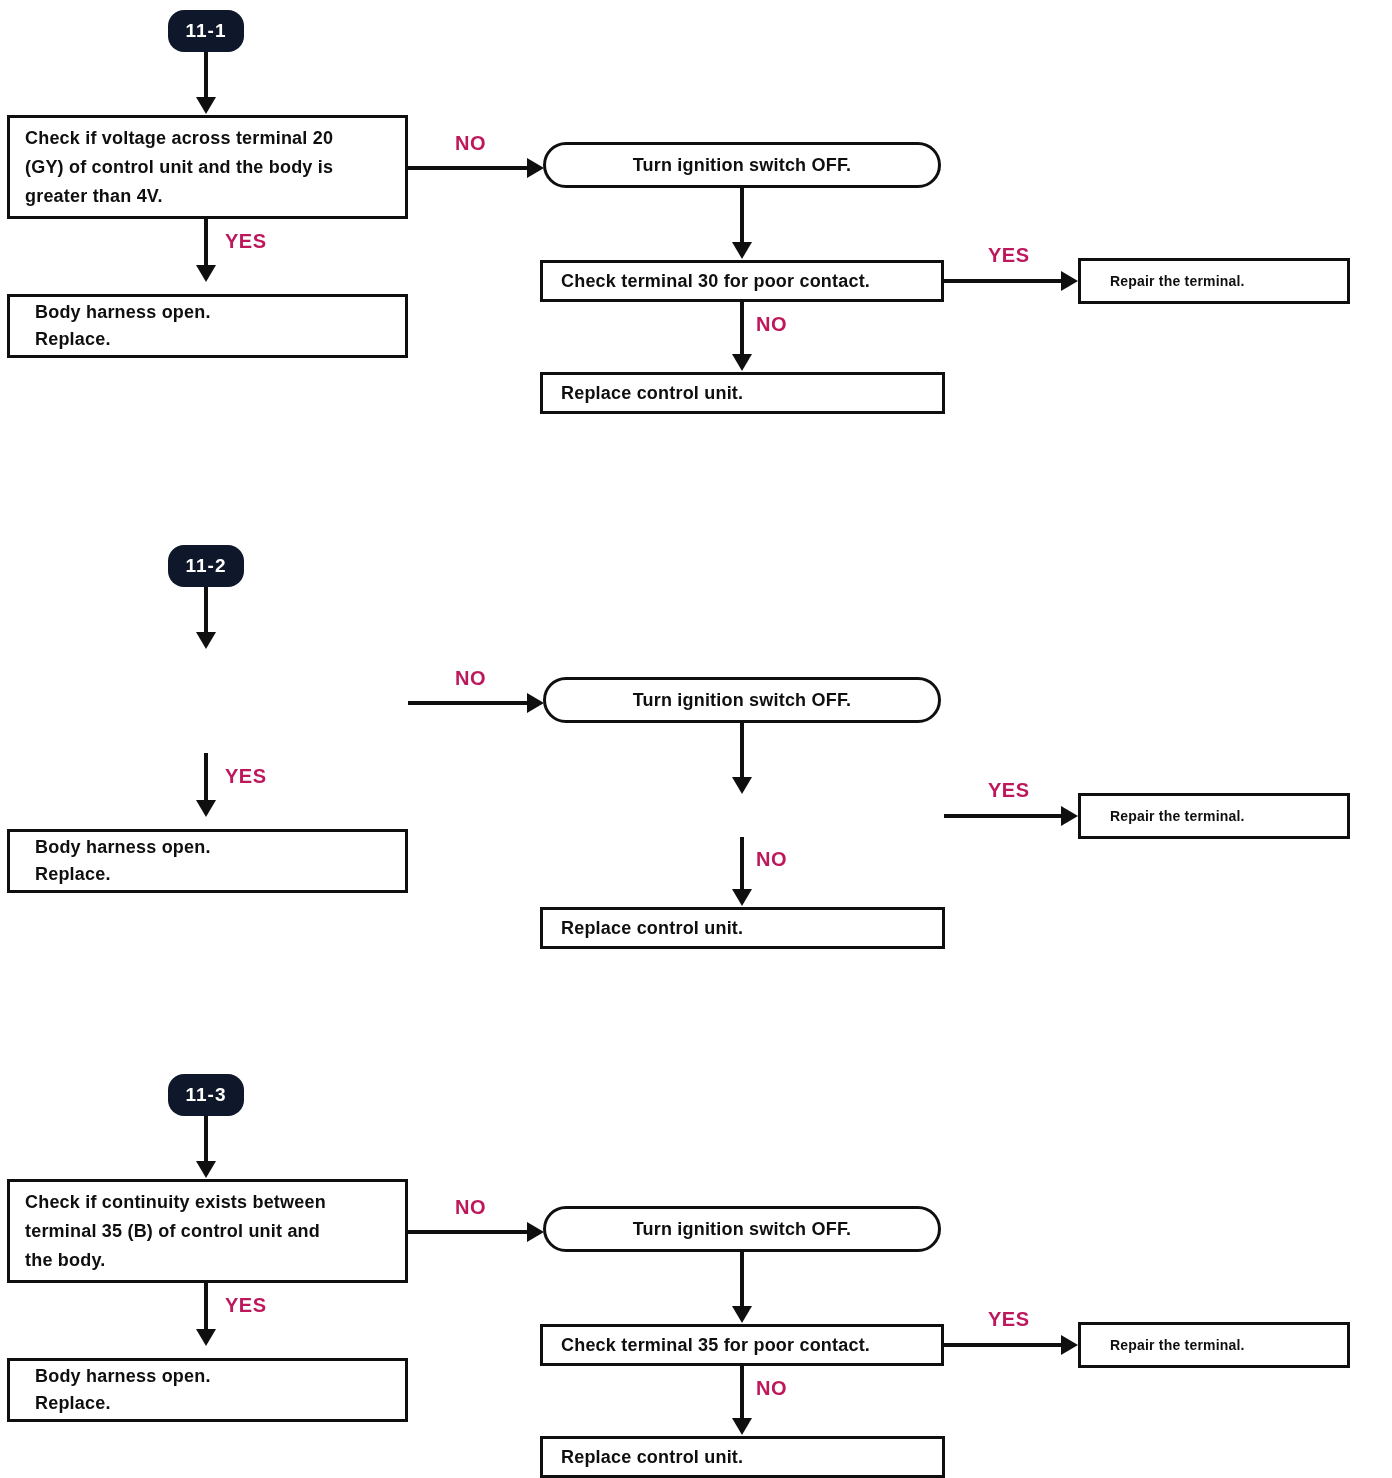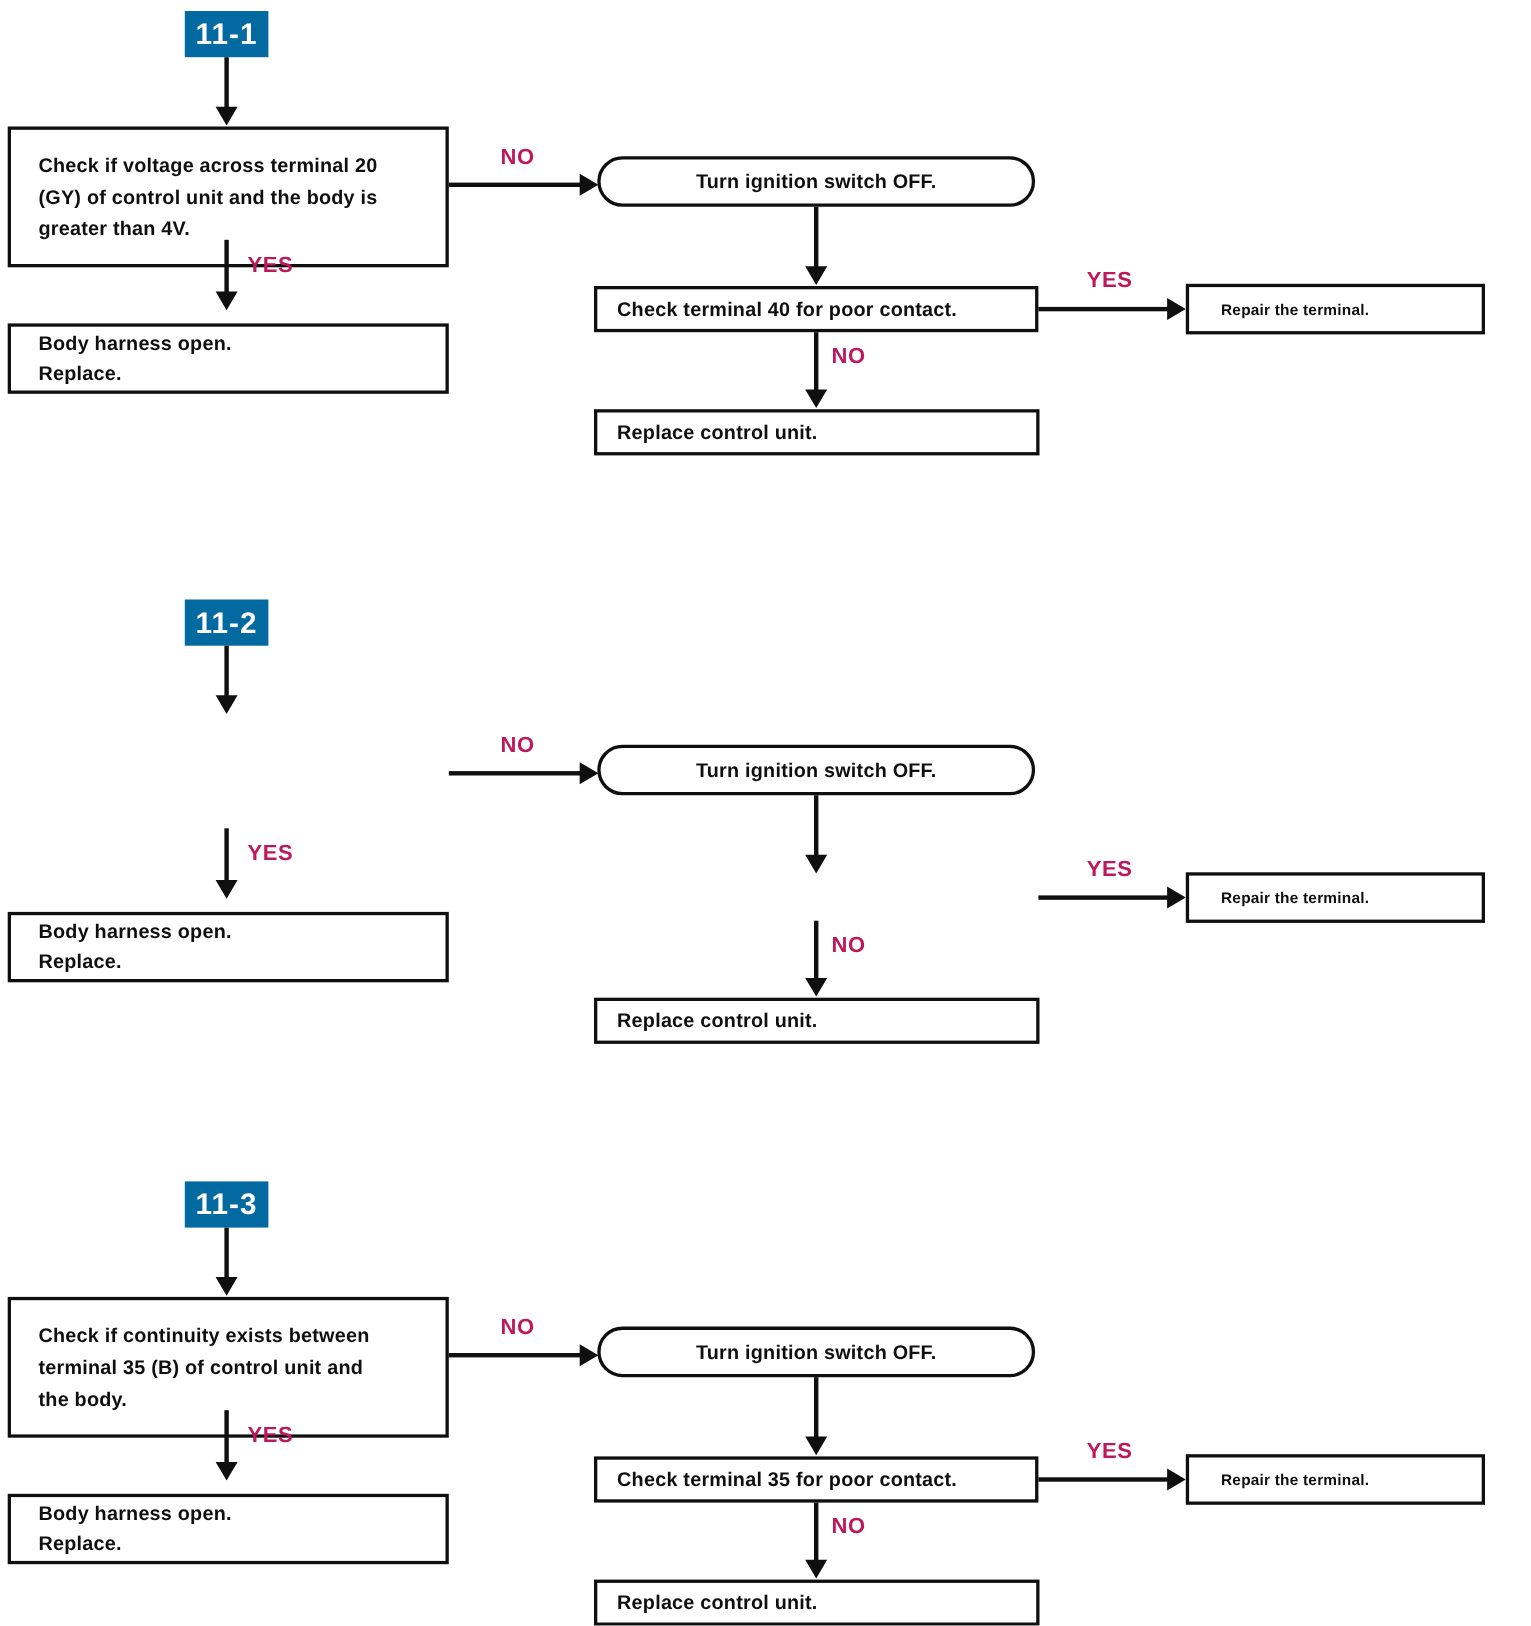--- a/index.html
+++ b/index.html
@@ -19,25 +19,25 @@
     border:3px solid #0f0f0f;
     background:#fff;
     color:#0f0f0f;
     display:flex; align-items:center;
     font-weight:700;
     white-space:pre-line;
     letter-spacing:0.2px;
   }
   .badge {
     position:absolute; left:168px; top:10px; width:76px; height:42px;
-    background:#0369a1; color:#fff;
+    background:#0f172a; color:#fff;
     display:flex; align-items:center; justify-content:center;
-    font-weight:700; font-size:27px; letter-spacing:1px;
+    font-weight:700; font-size:19px; letter-spacing:1px;border-radius:16px;
   }
-  .check   { left:7px;   top:115px; width:401px; height:128px; padding-left:25px; font-size:18px; line-height:29px; }
+  .check   { left:7px;   top:115px; width:401px; height:104px; padding-left:15px; font-size:18px; line-height:29px; }
   .bodybox { left:7px;   top:294px; width:401px; height:64px;  padding-left:25px; font-size:18px; line-height:27px; }
   .stadium { left:543px; top:142px; width:398px; height:46px;  font-size:18px; border-radius:26px; justify-content:center; }
   .termbox { left:540px; top:260px; width:404px; height:42px;  padding-left:18px; font-size:18px; }
   .repairbox  { left:1078px; top:258px; width:272px; height:46px; padding-left:29px; font-size:14px; }
   .replacebox { left:540px;  top:372px; width:405px; height:42px; padding-left:18px; font-size:18px; }
 
   .vline, .hline { position:absolute; background:#0f0f0f; }
   .vline { width:4px; } .hline { height:4px; }
   .a1-line { left:204px; top:52px;  height:48px; }
   .a2-line { left:204px; top:218px; height:50px; }
@@ -85,21 +85,21 @@
     <div class="vline a2-line"></div>
     <div class="ah-down a2-head"></div>
     <div class="box bodybox">Body harness open.
 Replace.</div>
     <span class="conn no1">NO</span>
     <div class="hline h1-line"></div>
     <div class="ah-right h1-head"></div>
     <div class="box stadium">Turn ignition switch OFF.</div>
     <div class="vline a3-line"></div>
     <div class="ah-down a3-head"></div>
-    <div class="box termbox">Check terminal 40 for poor contact.</div>
+    <div class="box termbox">Check terminal 30 for poor contact.</div>
     <span class="conn yes2">YES</span>
     <div class="hline h2-line"></div>
     <div class="ah-right h2-head"></div>
     <div class="box repairbox">Repair the terminal.</div>
     <span class="conn no2">NO</span>
     <div class="vline a4-line"></div>
     <div class="ah-down a4-head"></div>
     <div class="box replacebox">Replace control unit.</div>
   </div>
 

